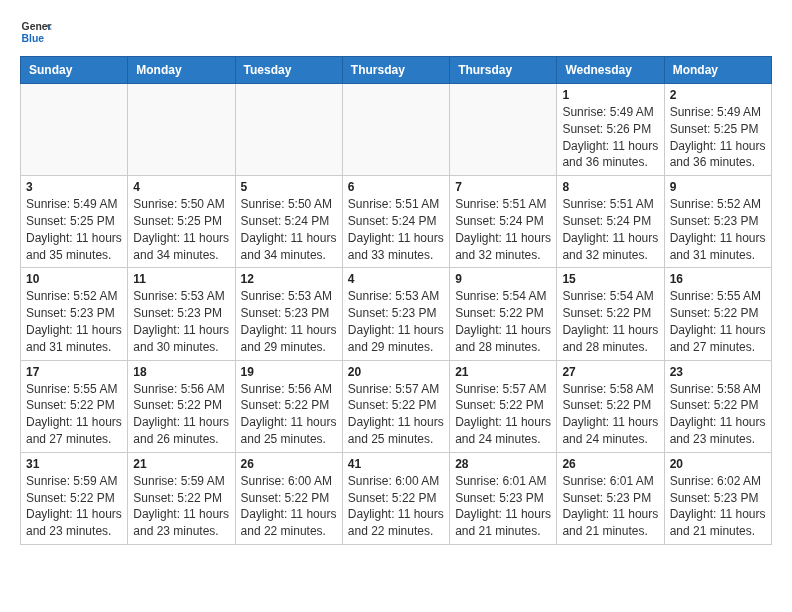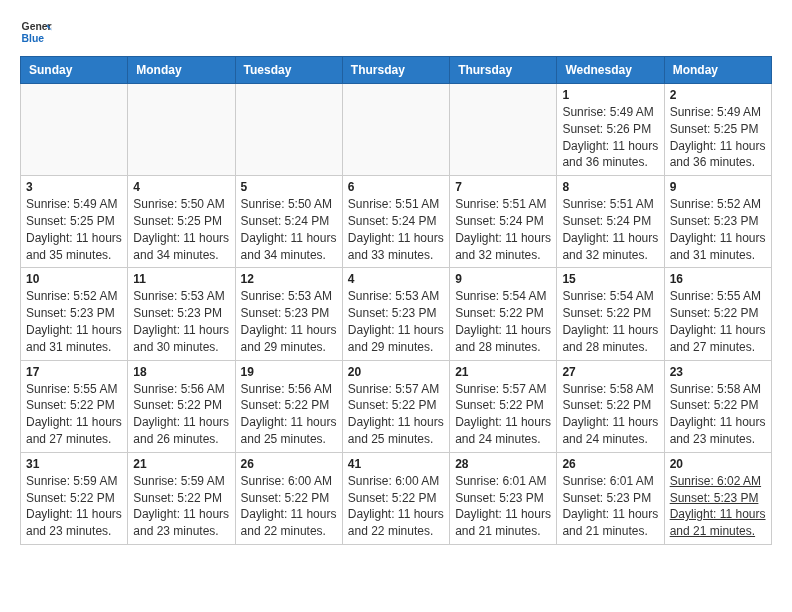--- a/index.html
+++ b/index.html
@@ -269,21 +269,21 @@
           </td>
           <td>
             <div class="day-num">26</div>
             <div class="day-info" style="white-space: pre-line;">Sunrise: 6:01 AM
 Sunset: 5:23 PM
 Daylight: 11 hours
 and 21 minutes.</div>
           </td>
           <td>
             <div class="day-num">20</div>
-            <div class="day-info" style="white-space: pre-line; text-decoration: underline;">Sunrise: 6:02 AM
+            <div class="day-info" style="white-space: pre-line;">Sunrise: 6:02 AM
 Sunset: 5:23 PM
 Daylight: 11 hours
 and 21 minutes.</div>
           </td>
         </tr>
       </tbody>
   </table>
 </div>
 
 </body></html>

